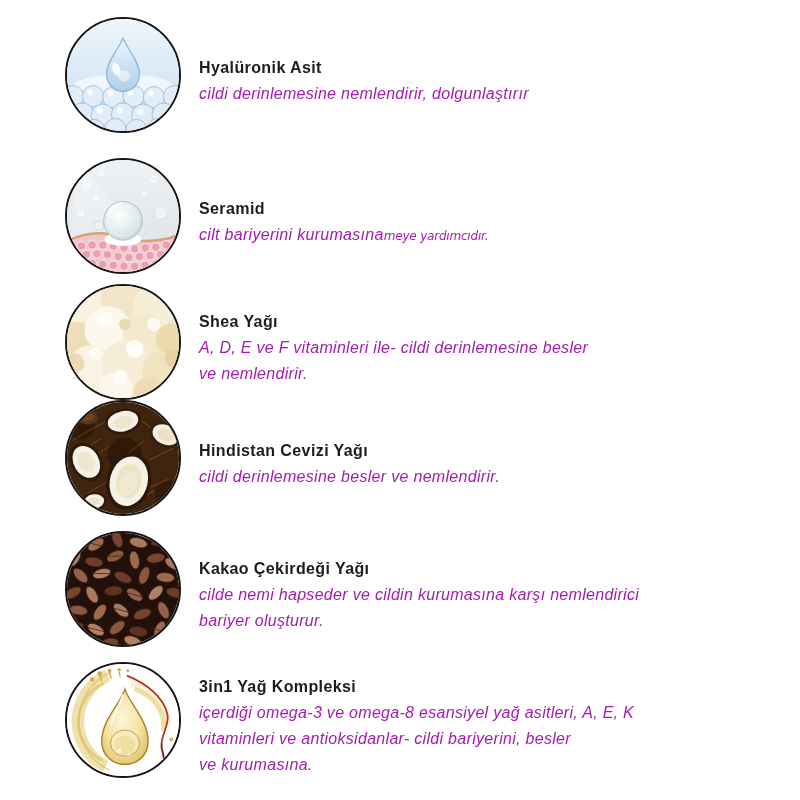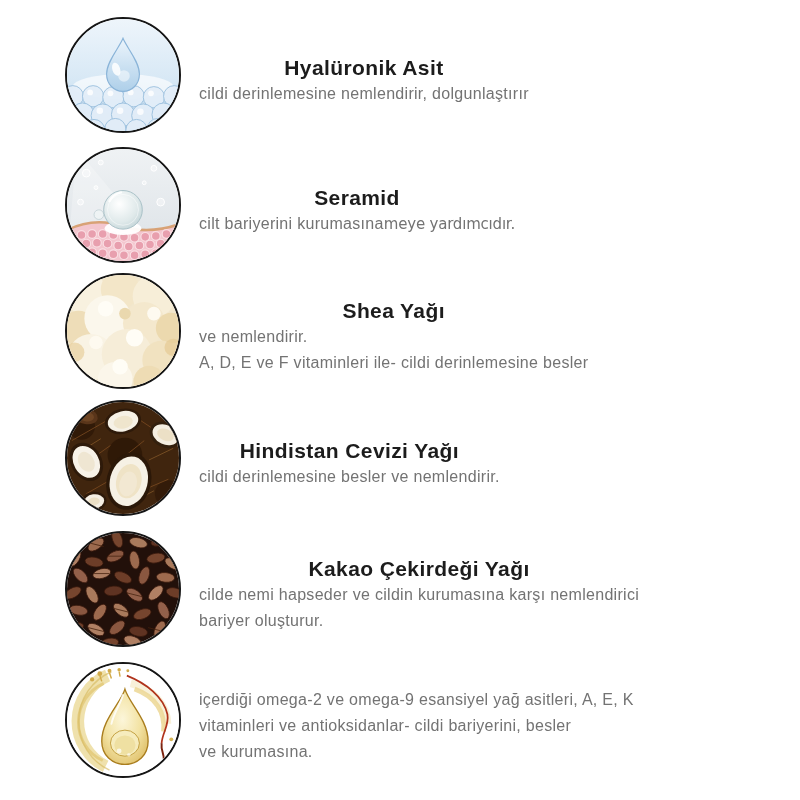--- a/index.html
+++ b/index.html
@@ -8,28 +8,28 @@
     font-family:"Liberation Sans",sans-serif;
   }
   .row{position:absolute;left:65px;right:0;height:116px;display:flex;align-items:center;}
   .circle{
     width:112px;height:112px;border:2px solid #161616;border-radius:50%;
     overflow:hidden;flex:0 0 auto;background:#fff;
   }
   .circle svg{display:block;width:112px;height:112px;}
   .text{margin-left:18px;transform:translateY(6px);}
   .title{
-    font-size:21px;font-weight:700;line-height:26px;letter-spacing:.4px;
-    color:#1c1c1c;white-space:nowrap;text-align:center;
+    font-size:16px;font-weight:700;line-height:26px;letter-spacing:.4px;
+    color:#1c1c1c;white-space:nowrap;
   }
   .line{
     font-size:16px;font-weight:400;line-height:26px;letter-spacing:.3px;
-    color:#737373;white-space:nowrap;
+    color:#a21caf;white-space:nowrap;font-style:italic;
   }
-  .line .alt{font-family:"DejaVu Sans",sans-serif;font-size:15px;letter-spacing:-.2px;}
+  .line .alt{font-family:"DejaVu Sans",sans-serif;font-size:12px;letter-spacing:-.2px;}
   .line.hang{margin-left:-10px;}
 </style>
 </head>
 <body>
 
 <div class="page">
 
   <div class="row" style="top:17px">
     <div class="circle">
       <svg viewBox="0 0 116 116">
@@ -79,21 +79,21 @@
       </svg>
     </div>
     <div class="text">
       <div class="title">Hyalüronik Asit</div>
       <div class="desc">
           <div class="line"><span>cildi derinlemesine nemlendirir, dolgunlaştırır</span></div>
         </div>
     </div>
   </div>
 
-  <div class="row" style="top:147px">
+  <div class="row" style="top:158px">
     <div class="circle">
       <svg viewBox="0 0 116 116">
         <defs>
           <linearGradient id="g2bg" x1="0" y1="0" x2="0" y2="1">
             <stop offset="0" stop-color="#eff2f4"></stop>
               <stop offset="1" stop-color="#dbe1e6"></stop>
           </linearGradient>
           <radialGradient id="g2sph" cx=".4" cy=".35" r=".8">
             <stop offset="0" stop-color="#ffffff"></stop>
               <stop offset=".6" stop-color="#dfe9ea"></stop>
@@ -155,21 +155,21 @@
       </svg>
     </div>
     <div class="text">
       <div class="title">Seramid</div>
       <div class="desc">
           <div class="line"><span>cilt bariyerini kurumasına</span><span class="alt">meye yardımcıdır.</span></div>
         </div>
     </div>
   </div>
 
-  <div class="row" style="top:273px">
+  <div class="row" style="top:284px">
     <div class="circle">
       <svg viewBox="0 0 116 116">
         <rect width="116" height="116" fill="#f2e7cd"></rect>
         <g>
           <circle cx="20" cy="20" r="22" fill="#f8f1df"></circle>
             <circle cx="55" cy="15" r="20" fill="#f3e6c8"></circle>
             <circle cx="90" cy="22" r="22" fill="#f7eed8"></circle>
           <circle cx="12" cy="55" r="18" fill="#eeddb8"></circle>
             <circle cx="42" cy="45" r="24" fill="#fbf7ec"></circle>
             <circle cx="80" cy="50" r="22" fill="#f4e8cd"></circle>
@@ -186,22 +186,22 @@
             <circle cx="70" cy="65" r="9" fill="#fffdf6"></circle>
             <circle cx="30" cy="70" r="7" fill="#fefaf0"></circle>
             <circle cx="90" cy="40" r="7" fill="#fefaf0"></circle>
             <circle cx="55" cy="95" r="8" fill="#fffdf6"></circle>
         </g>
       </svg>
     </div>
     <div class="text">
       <div class="title">Shea Yağı</div>
       <div class="desc">
+          <div class="line"><span>A, D, E ve F vitaminleri ile- cildi derinlemesine besler</span></div>
           <div class="line"><span>ve nemlendirir.</span></div>
-          <div class="line"><span>A, D, E ve F vitaminleri ile- cildi derinlemesine besler</span></div>
         </div>
     </div>
   </div>
 
   <div class="row" style="top:400px">
     <div class="circle">
       <svg viewBox="0 0 116 116">
         <rect width="116" height="116" fill="#40250e"></rect>
         <circle cx="60" cy="55" r="18" fill="#2b1606" opacity=".8"></circle>
           <circle cx="15" cy="25" r="14" fill="#2b1606" opacity=".7"></circle>
@@ -365,21 +365,22 @@
         </g>
         <path d="M60 26 C56 40 36 58 36 80 C36 94.4 46.7 104 60 104 C73.3 104 84 94.4 84 80 C84 58 64 40 60 26 Z" fill="url(#g6drop)" stroke="#a97d1e" stroke-width="1.4"></path>
         <ellipse cx="60" cy="82" rx="15" ry="13.5" fill="#f6ecbe" stroke="#c09b3a" stroke-width="1" opacity=".95"></ellipse>
         <ellipse cx="60" cy="84" rx="11" ry="10" fill="#efe0a2"></ellipse>
         <path d="M58 32 C55 42 48 52 46 62" stroke="#ffffff" stroke-width="2" fill="none" opacity=".8" stroke-linecap="round"></path>
         <circle cx="54" cy="90" r="2.5" fill="#ffffff" opacity=".7"></circle>
           <circle cx="64" cy="94" r="1.8" fill="#ffffff" opacity=".6"></circle>
       </svg>
     </div>
     <div class="text">
-      <div class="desc">
-          <div class="line"><span>içerdiği omega-2 ve omega-9 esansiyel yağ asitleri, A, E, K</span></div>
+      <div class="title">3in1 Yağ Kompleksi</div>
+      <div class="desc">
+          <div class="line"><span>içerdiği omega-3 ve omega-8 esansiyel yağ asitleri, A, E, K</span></div>
           <div class="line"><span>vitaminleri ve antioksidanlar- cildi bariyerini, besler</span></div>
           <div class="line"><span>ve kurumasına.</span></div>
         </div>
     </div>
   </div>
 
 </div>
 
 </body></html>

